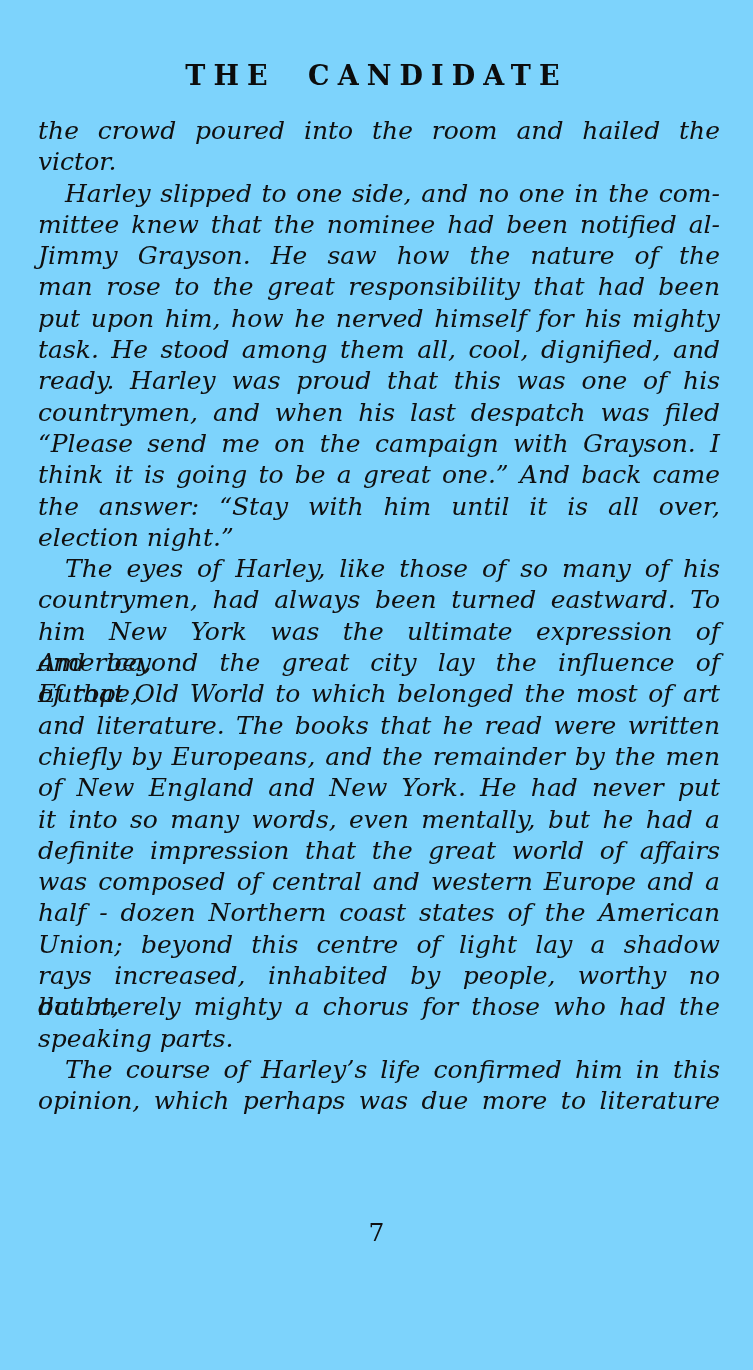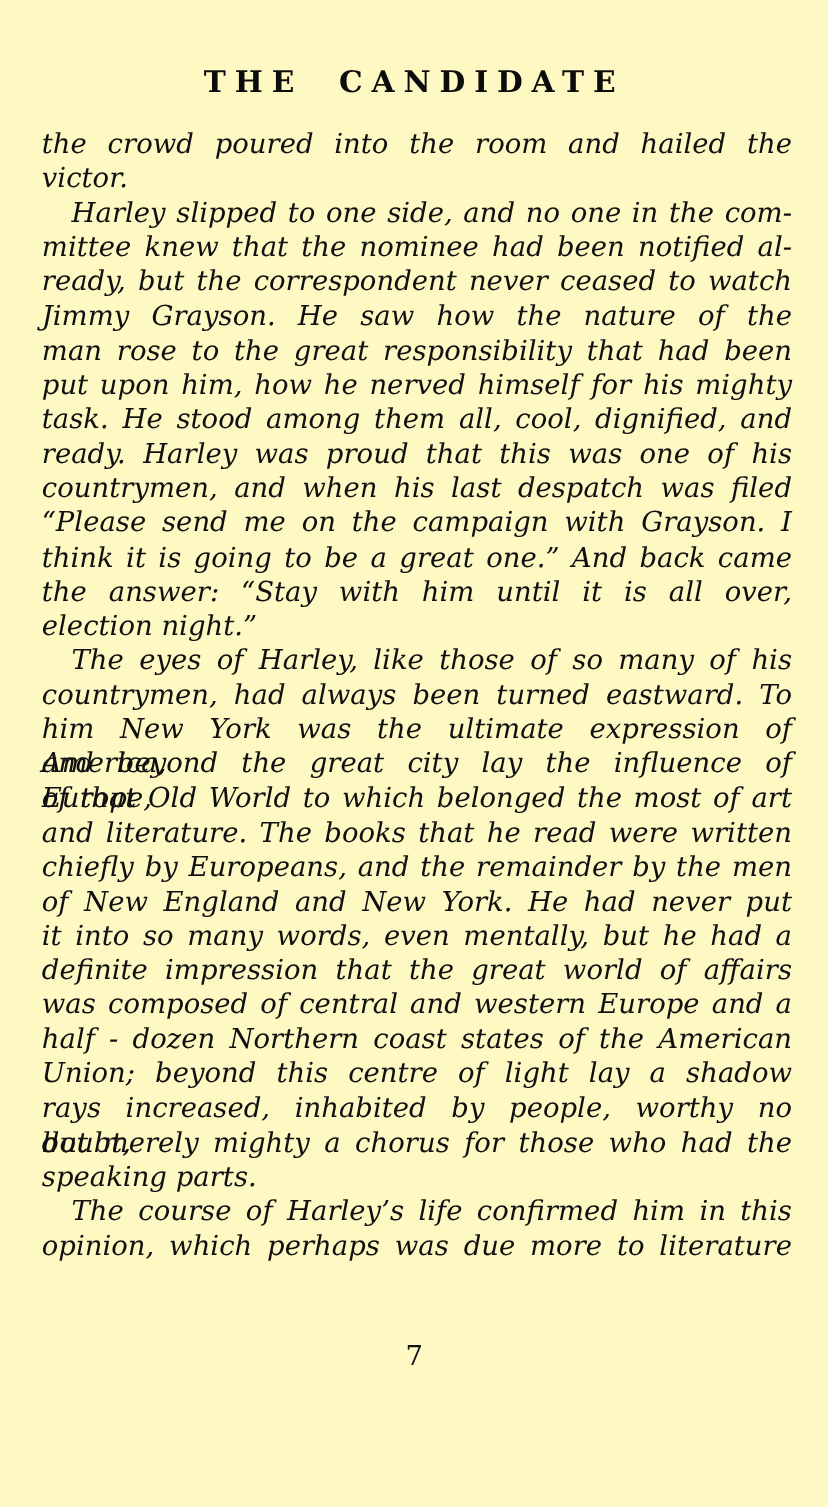--- a/index.html
+++ b/index.html
@@ -4,21 +4,21 @@
 <style>
   html, body {
     margin: 0;
     padding: 0;
     background: #ffffff;
   }
   .page {
     position: relative;
     width: 753px;
     height: 1370px;
-    background: #fef9c3;
+    background: #7dd3fc;
     overflow: hidden;
     font-family: "DejaVu Serif", serif;
     color: #0d0d0d;
   }
   .page-title {
     position: absolute;
     top: 60px;
     left: 0;
     width: 100%;
     margin: 0;
@@ -71,21 +71,20 @@
   <h1 class="page-title">THE CANDIDATE</h1>
 
   <div class="text-body">
       <div class="paragraph">
         <div class="line">the crowd poured into the room and hailed the</div>
         <div class="line no-justify">victor.</div>
       </div>
       <div class="paragraph">
         <div class="line indent">Harley slipped to one side, and no one in the com-</div>
         <div class="line">mittee knew that the nominee had been notified al-</div>
-        <div class="line">ready, but the correspondent never ceased to watch</div>
         <div class="line">Jimmy Grayson. He saw how the nature of the</div>
         <div class="line">man rose to the great responsibility that had been</div>
         <div class="line">put upon him, how he nerved himself for his mighty</div>
         <div class="line">task. He stood among them all, cool, dignified, and</div>
         <div class="line">ready. Harley was proud that this was one of his</div>
         <div class="line">countrymen, and when his last despatch was filed</div>
         <div class="line">“Please send me on the campaign with Grayson. I</div>
         <div class="line">think it is going to be a great one.” And back came</div>
         <div class="line">the answer: “Stay with him until it is all over,</div>
         <div class="line no-justify">election night.”</div>

